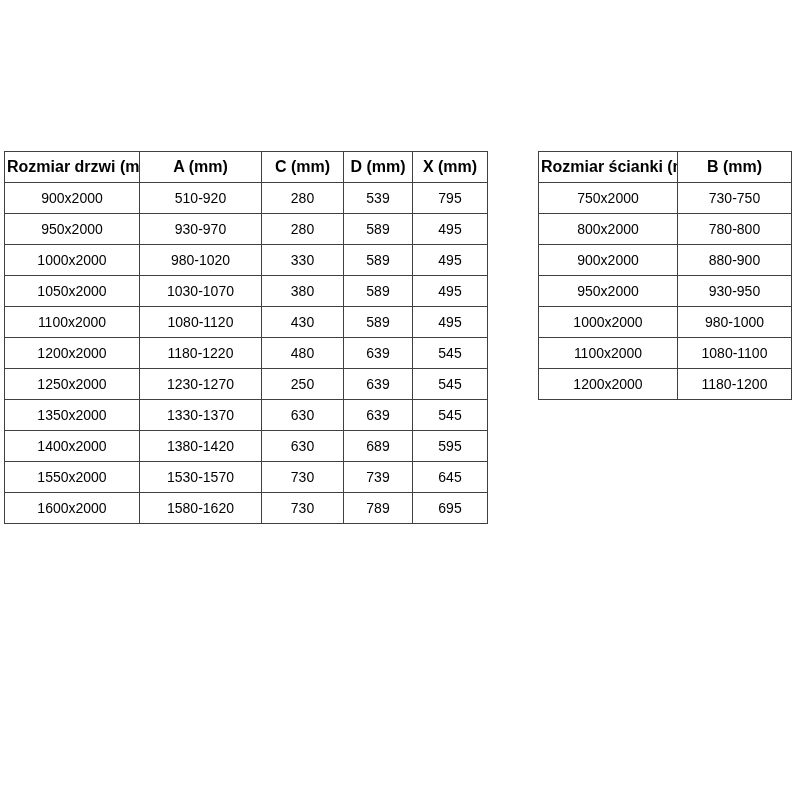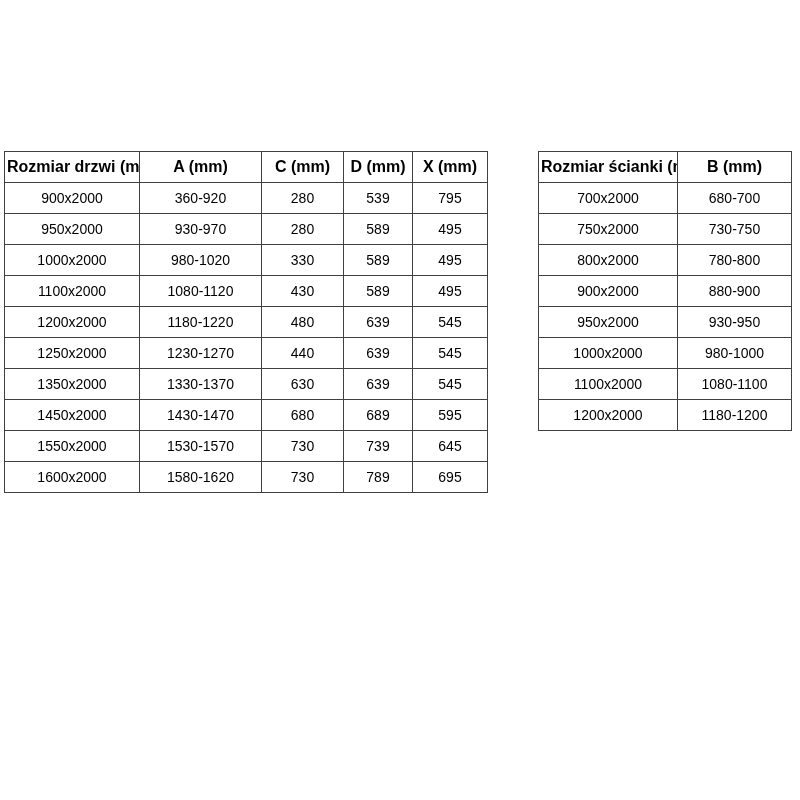--- a/index.html
+++ b/index.html
@@ -65,71 +65,78 @@
         <th>Rozmiar drzwi (mm)</th>
         <th>A (mm)</th>
         <th>C (mm)</th>
         <th>D (mm)</th>
         <th>X (mm)</th>
       </tr>
   </thead>
   <tbody>
       <tr>
         <td>900x2000</td>
-        <td>360-920</td>
+        <td>510-920</td>
         <td>280</td>
         <td>539</td>
         <td>795</td>
       </tr>
       <tr>
         <td>950x2000</td>
         <td>930-970</td>
         <td>280</td>
         <td>589</td>
         <td>495</td>
       </tr>
       <tr>
         <td>1000x2000</td>
         <td>980-1020</td>
         <td>330</td>
+        <td>589</td>
+        <td>495</td>
+      </tr>
+      <tr>
+        <td>1050x2000</td>
+        <td>1030-1070</td>
+        <td>380</td>
         <td>589</td>
         <td>495</td>
       </tr>
       <tr>
         <td>1100x2000</td>
         <td>1080-1120</td>
         <td>430</td>
         <td>589</td>
         <td>495</td>
       </tr>
       <tr>
         <td>1200x2000</td>
         <td>1180-1220</td>
         <td>480</td>
         <td>639</td>
         <td>545</td>
       </tr>
       <tr>
         <td>1250x2000</td>
         <td>1230-1270</td>
-        <td>440</td>
+        <td>250</td>
         <td>639</td>
         <td>545</td>
       </tr>
       <tr>
         <td>1350x2000</td>
         <td>1330-1370</td>
         <td>630</td>
         <td>639</td>
         <td>545</td>
       </tr>
       <tr>
-        <td>1450x2000</td>
-        <td>1430-1470</td>
-        <td>680</td>
+        <td>1400x2000</td>
+        <td>1380-1420</td>
+        <td>630</td>
         <td>689</td>
         <td>595</td>
       </tr>
       <tr>
         <td>1550x2000</td>
         <td>1530-1570</td>
         <td>730</td>
         <td>739</td>
         <td>645</td>
       </tr>
@@ -149,24 +156,20 @@
     <col style="width:114px">
   </colgroup>
   <thead>
     <tr>
         <th>Rozmiar ścianki (mm)</th>
         <th>B (mm)</th>
       </tr>
   </thead>
   <tbody>
       <tr>
-        <td>700x2000</td>
-        <td>680-700</td>
-      </tr>
-      <tr>
         <td>750x2000</td>
         <td>730-750</td>
       </tr>
       <tr>
         <td>800x2000</td>
         <td>780-800</td>
       </tr>
       <tr>
         <td>900x2000</td>
         <td>880-900</td>

